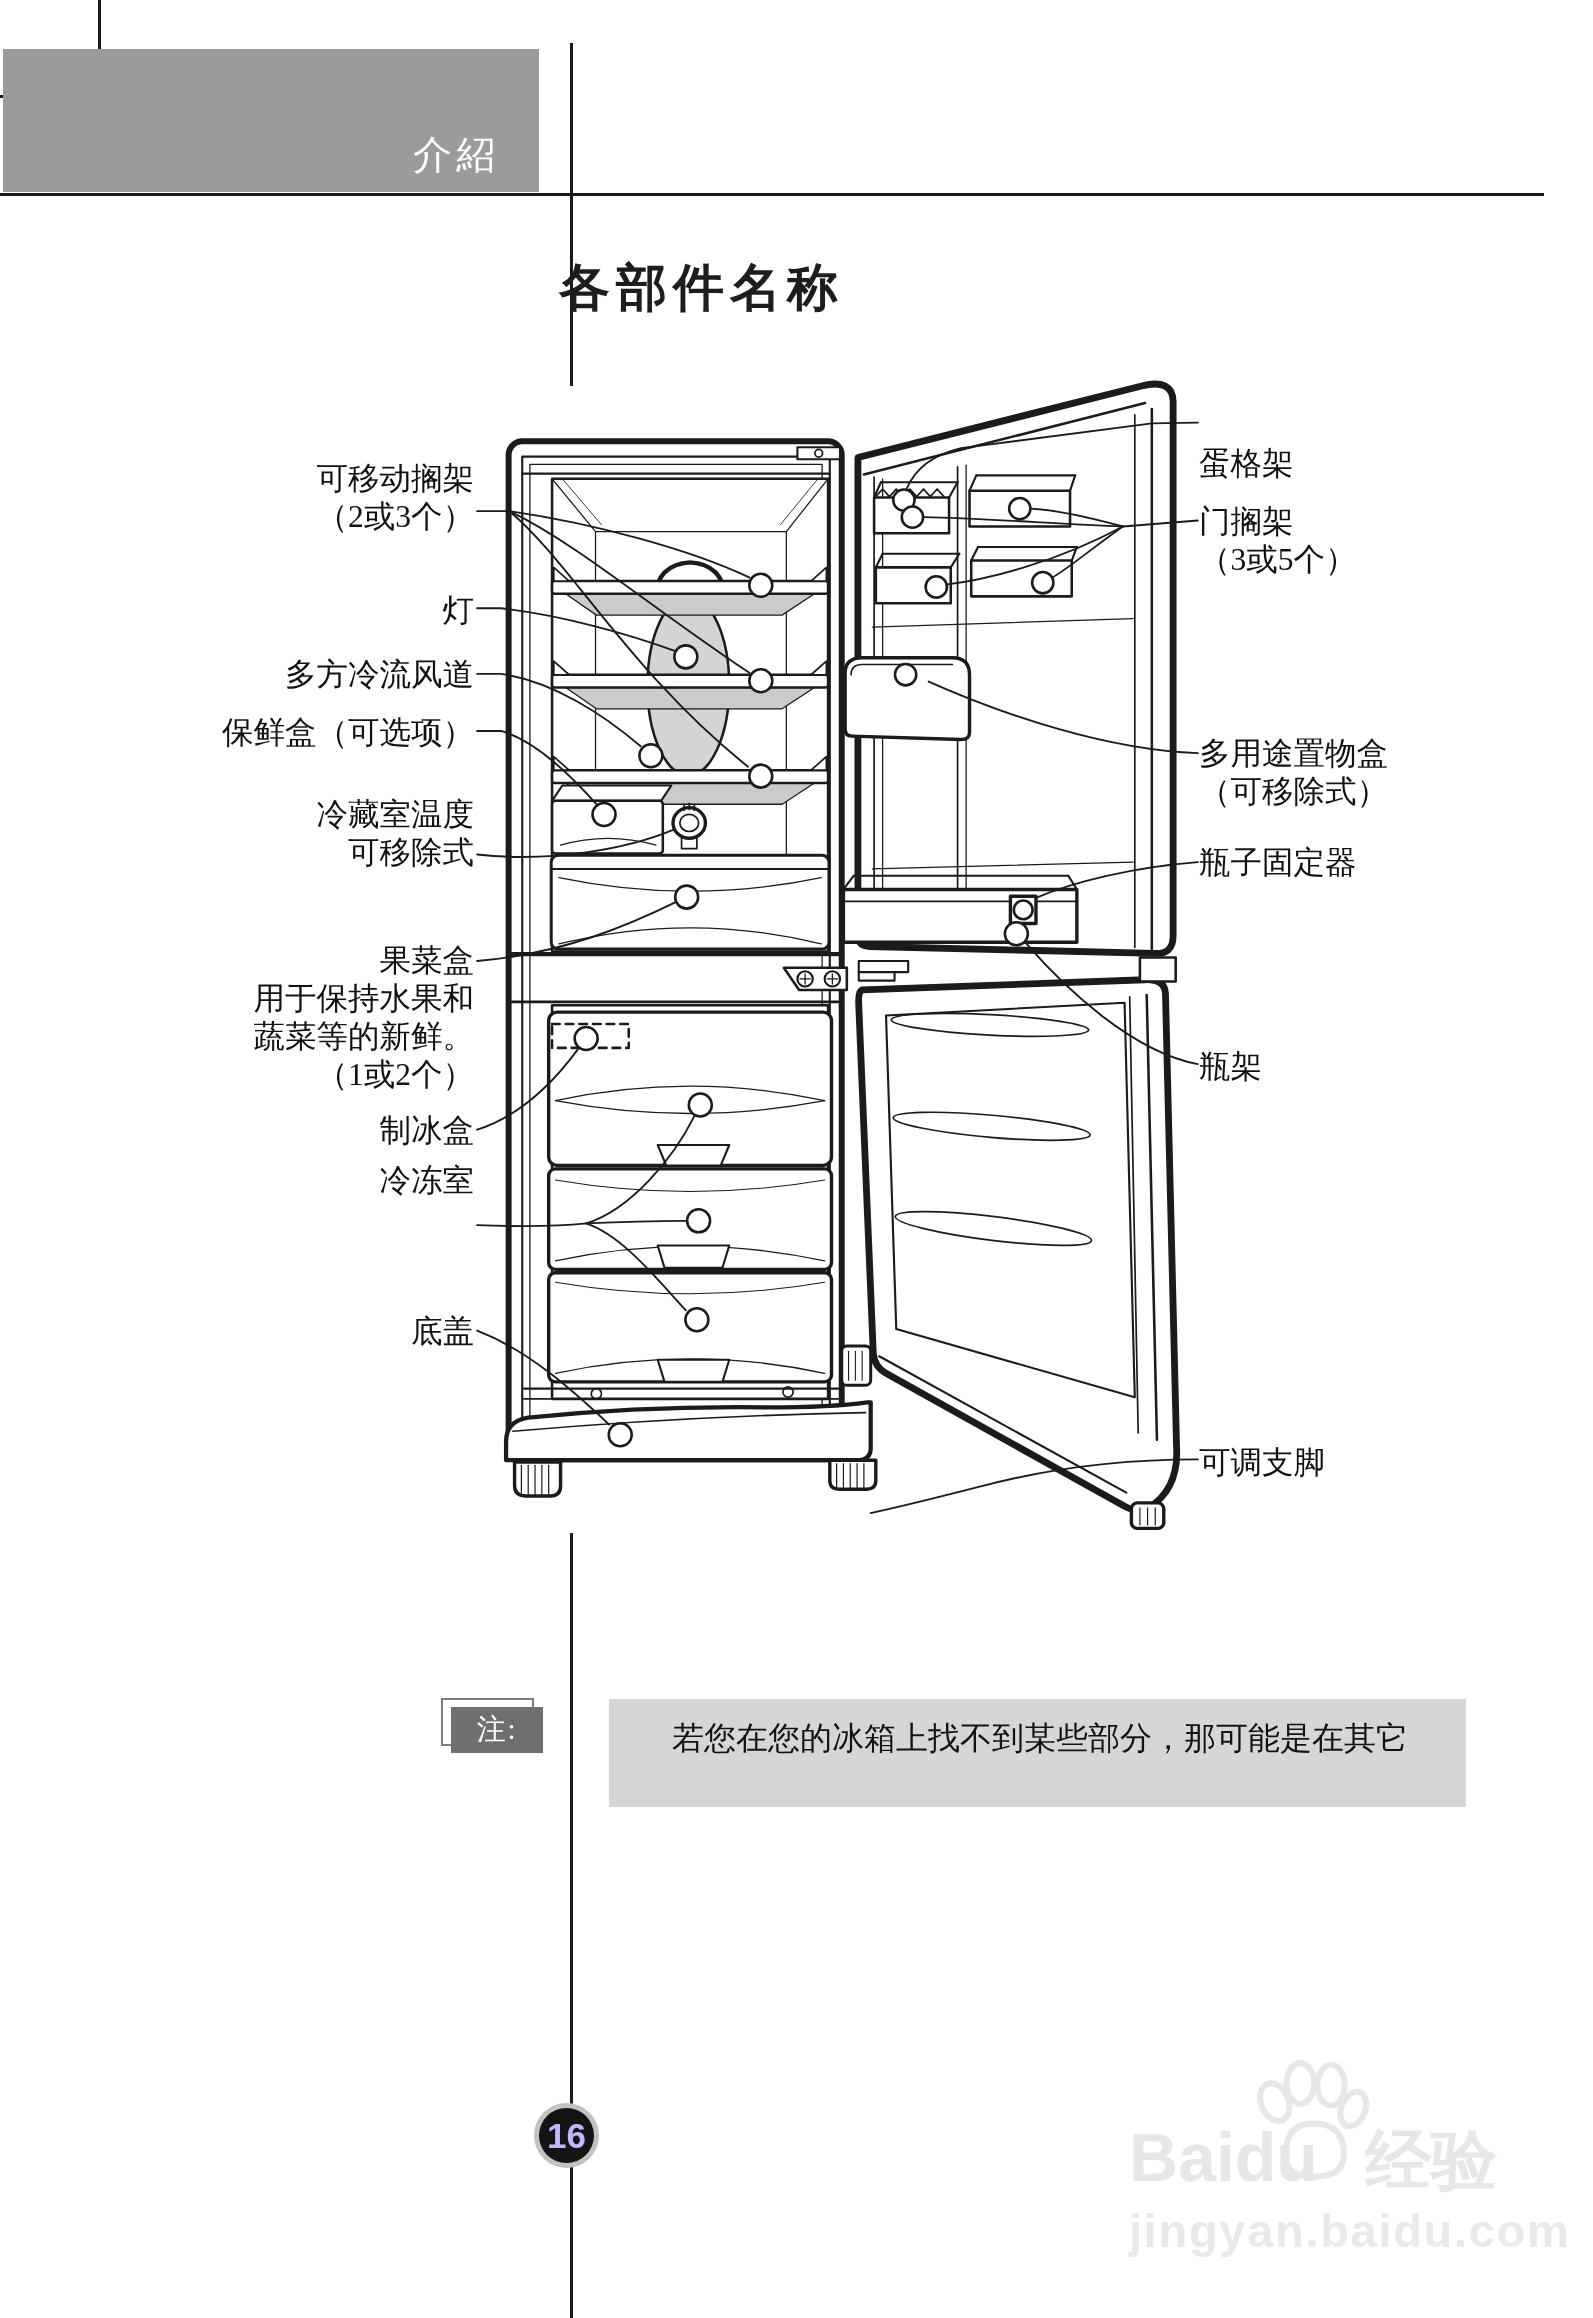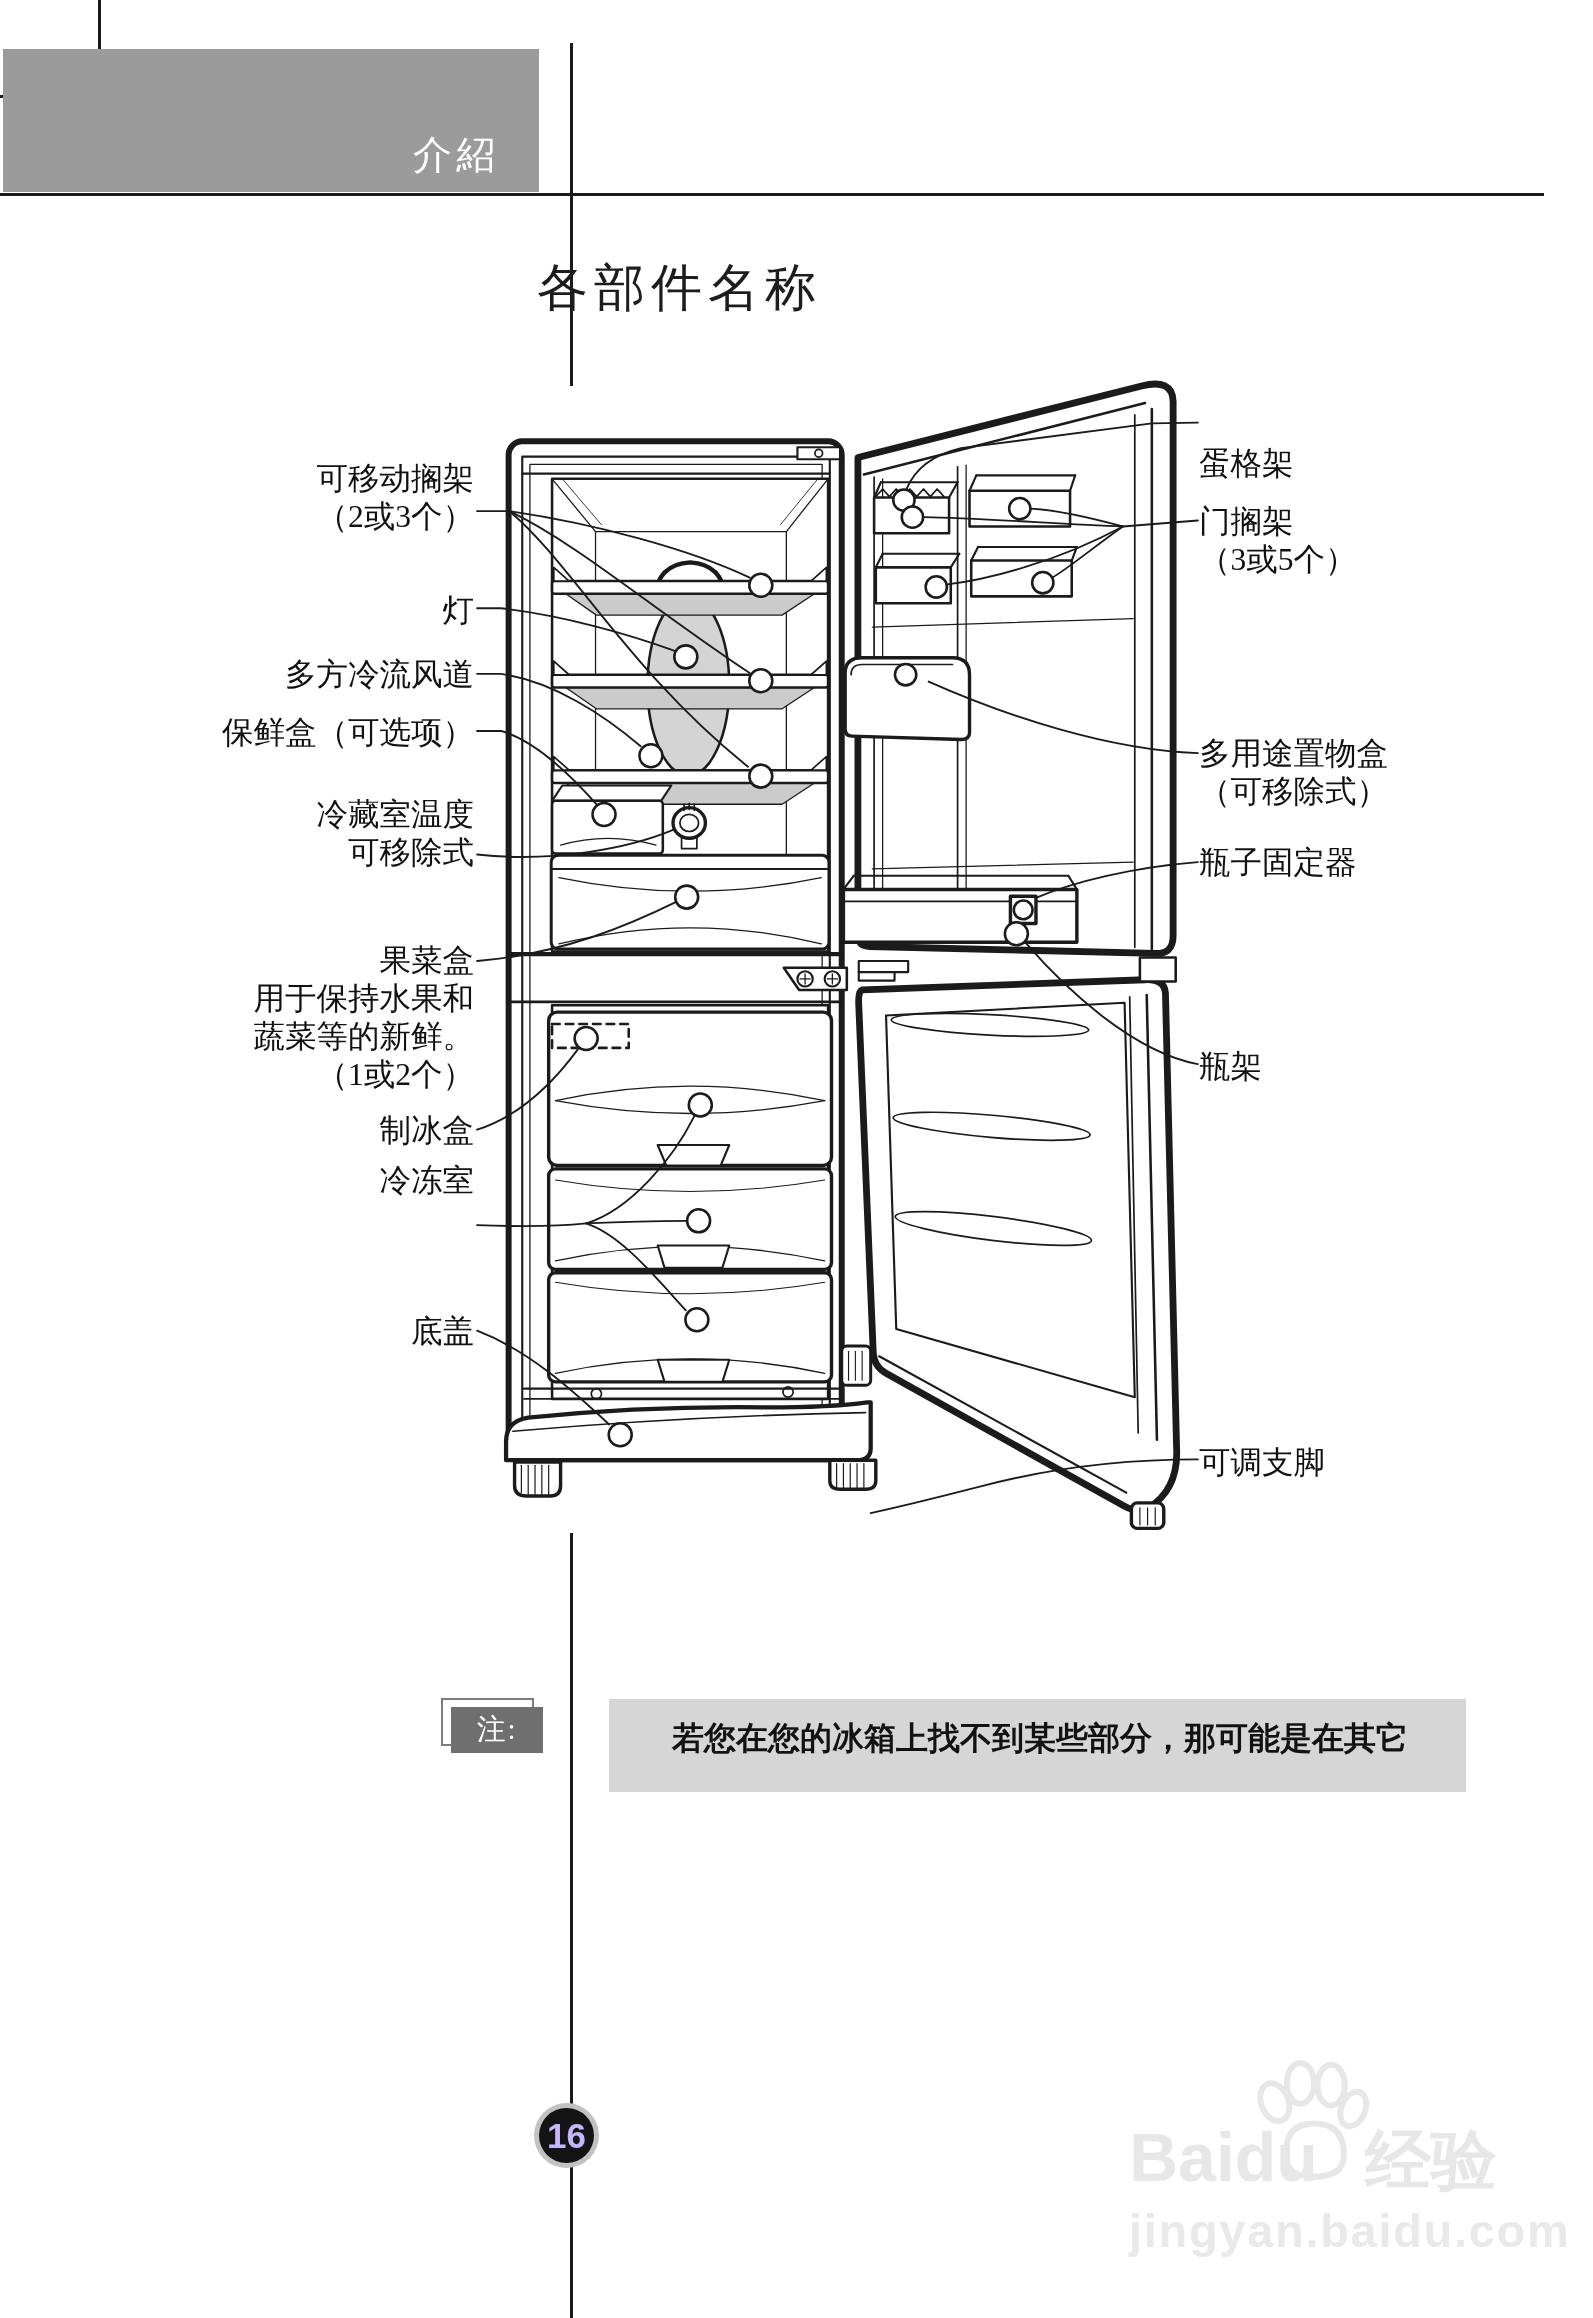--- a/index.html
+++ b/index.html
@@ -4,29 +4,29 @@
 <style>
   html,body{margin:0;padding:0;background:#fff;}
   .page{position:relative;width:1594px;height:2319px;background:#fff;overflow:hidden;
         font-family:"Liberation Serif","DejaVu Serif",serif;color:#141414;}
   
   .rule-h{position:absolute;background:#1a1a1a;}
   .rule-v{position:absolute;background:#1a1a1a;}
   .banner{position:absolute;left:2.6px;top:49px;width:536px;height:143px;}
   .banner-text{position:absolute;right:39px;bottom:10.2px;font-size:39px;letter-spacing:4.3px;color:#ffffff;
                font-family:"Liberation Serif","DejaVu Serif",serif;}
-  .doc-title{position:absolute;left:537px;top:254px;font-size:51px;font-weight:400;letter-spacing:6px;
+  .doc-title{position:absolute;left:559px;top:254px;font-size:51px;font-weight:700;letter-spacing:6px;
              color:#1d1d1d;font-family:"Liberation Sans","DejaVu Sans",sans-serif;white-space:nowrap;}
   
   .lbl{position:absolute;font-size:31.5px;line-height:38px;color:#111;white-space:nowrap;}
   .lbl .ln{display:block;}
   .lbl.left{right:1120px;text-align:right;}
   .lbl.right{left:1199px;text-align:left;}
   
-  .note-box{position:absolute;left:609px;top:1699px;width:857px;height:93px;font-weight:bold;}
+  .note-box{position:absolute;left:609px;top:1699px;width:857px;height:108px;}
   .note-text{position:absolute;left:63px;top:17px;font-size:32px;line-height:44px;color:#121212;}
   .note-badge-back{position:absolute;left:441px;top:1698px;width:89px;height:44px;background:#fff;border:2.6px solid #7b7b7b;}
   .note-badge{position:absolute;left:451px;top:1707px;width:92px;height:46px;display:flex;align-items:center;justify-content:center;
               font-size:29px;color:#fff;letter-spacing:1.7px;}
   
   .pg-ring{position:absolute;left:534px;top:2103px;width:65px;height:65px;border-radius:50%;}
   .pg-dot{position:absolute;left:539px;top:2108px;width:55px;height:55px;border-radius:50%;background:#141414;
           display:flex;align-items:center;justify-content:center;}
   .pg-num{color:#c4b5fd;font-size:35px;font-weight:700;font-family:"Liberation Sans","DejaVu Sans",sans-serif;}
   

